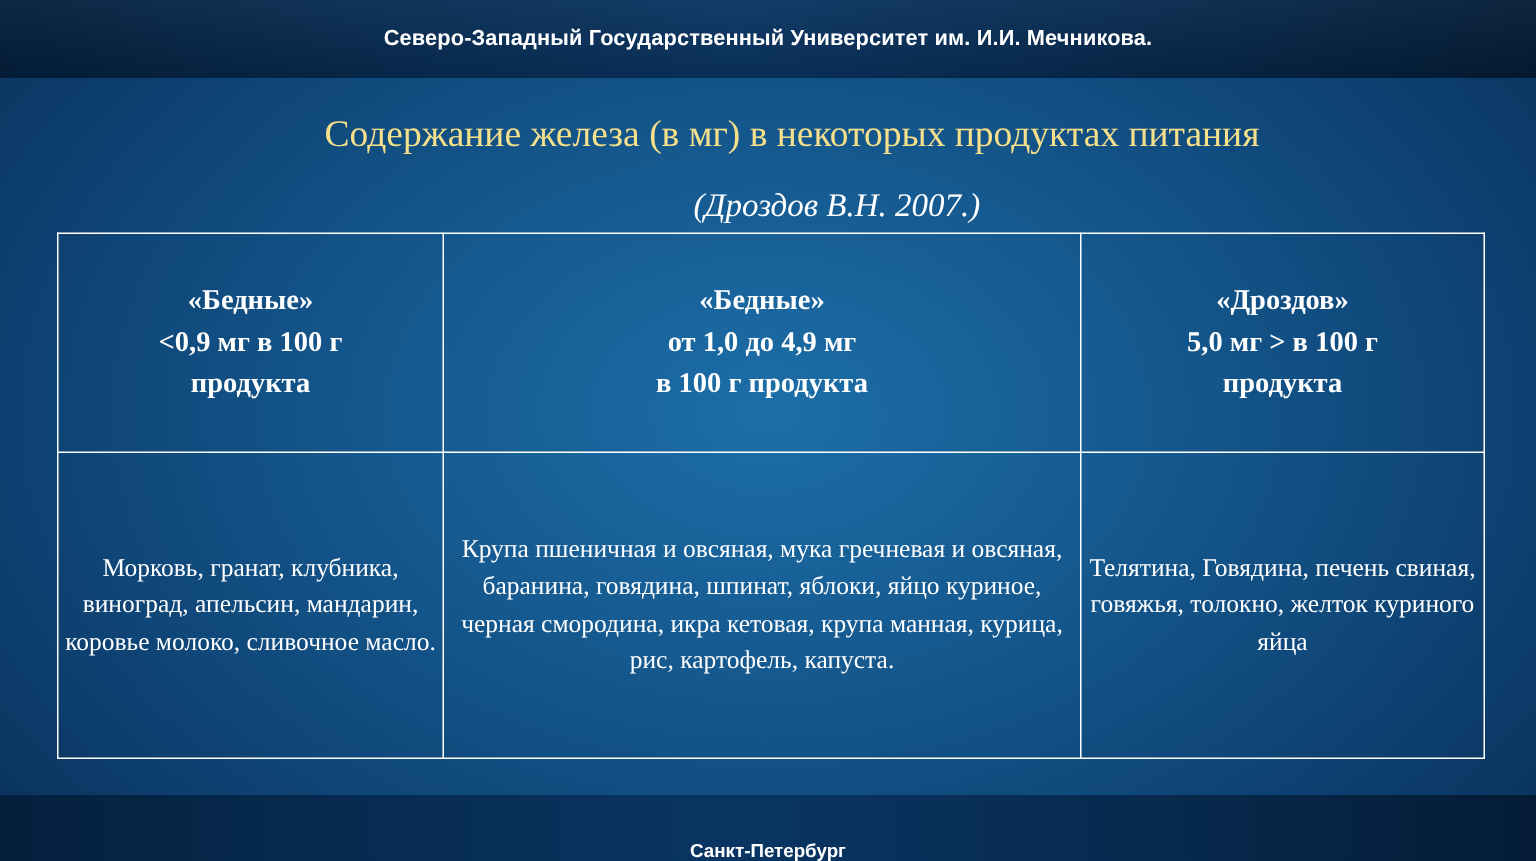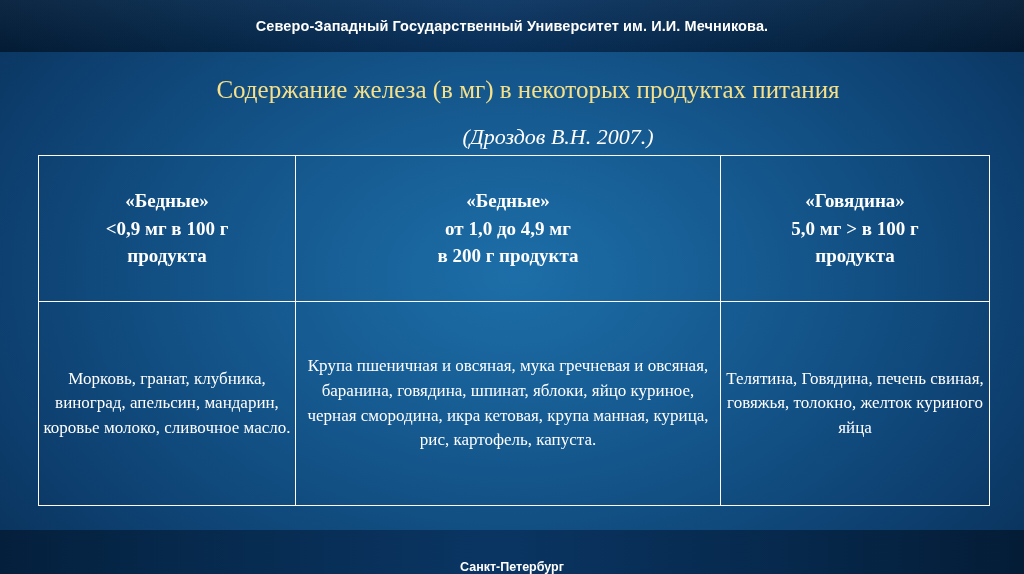--- a/index.html
+++ b/index.html
@@ -147,24 +147,24 @@
     <tbody>
         <tr>
       <td class="head-cell col-a">
         <span class="nowrap-line">«Бедные»</span>
         <span class="nowrap-line">&lt;0,9 мг в 100 г</span>
         <span class="nowrap-line">продукта</span>
       </td>
       <td class="head-cell col-b">
         <span class="nowrap-line">«Бедные»</span>
         <span class="nowrap-line">от 1,0 до 4,9 мг</span>
-        <span class="nowrap-line">в 200 г продукта</span>
+        <span class="nowrap-line">в 100 г продукта</span>
       </td>
       <td class="head-cell col-c">
-        <span class="nowrap-line">«Говядина»</span>
+        <span class="nowrap-line">«Дроздов»</span>
         <span class="nowrap-line">5,0 мг &gt; в 100 г</span>
         <span class="nowrap-line">продукта</span>
       </td>
     </tr>
     <tr>
       <td class="body-cell col-a">Морковь, гранат, клубника, виноград, апельсин, мандарин, коровье молоко, сливочное масло.</td>
       <td class="body-cell wide col-b">Крупа пшеничная и овсяная, мука гречневая и овсяная, баранина, говядина, шпинат, яблоки, яйцо куриное, черная смородина, икра кетовая, крупа манная, курица, рис, картофель, капуста.</td>
       <td class="body-cell col-c">Телятина, Говядина, печень свиная, говяжья, толокно, желток куриного яйца</td>
     </tr>
   </tbody>

